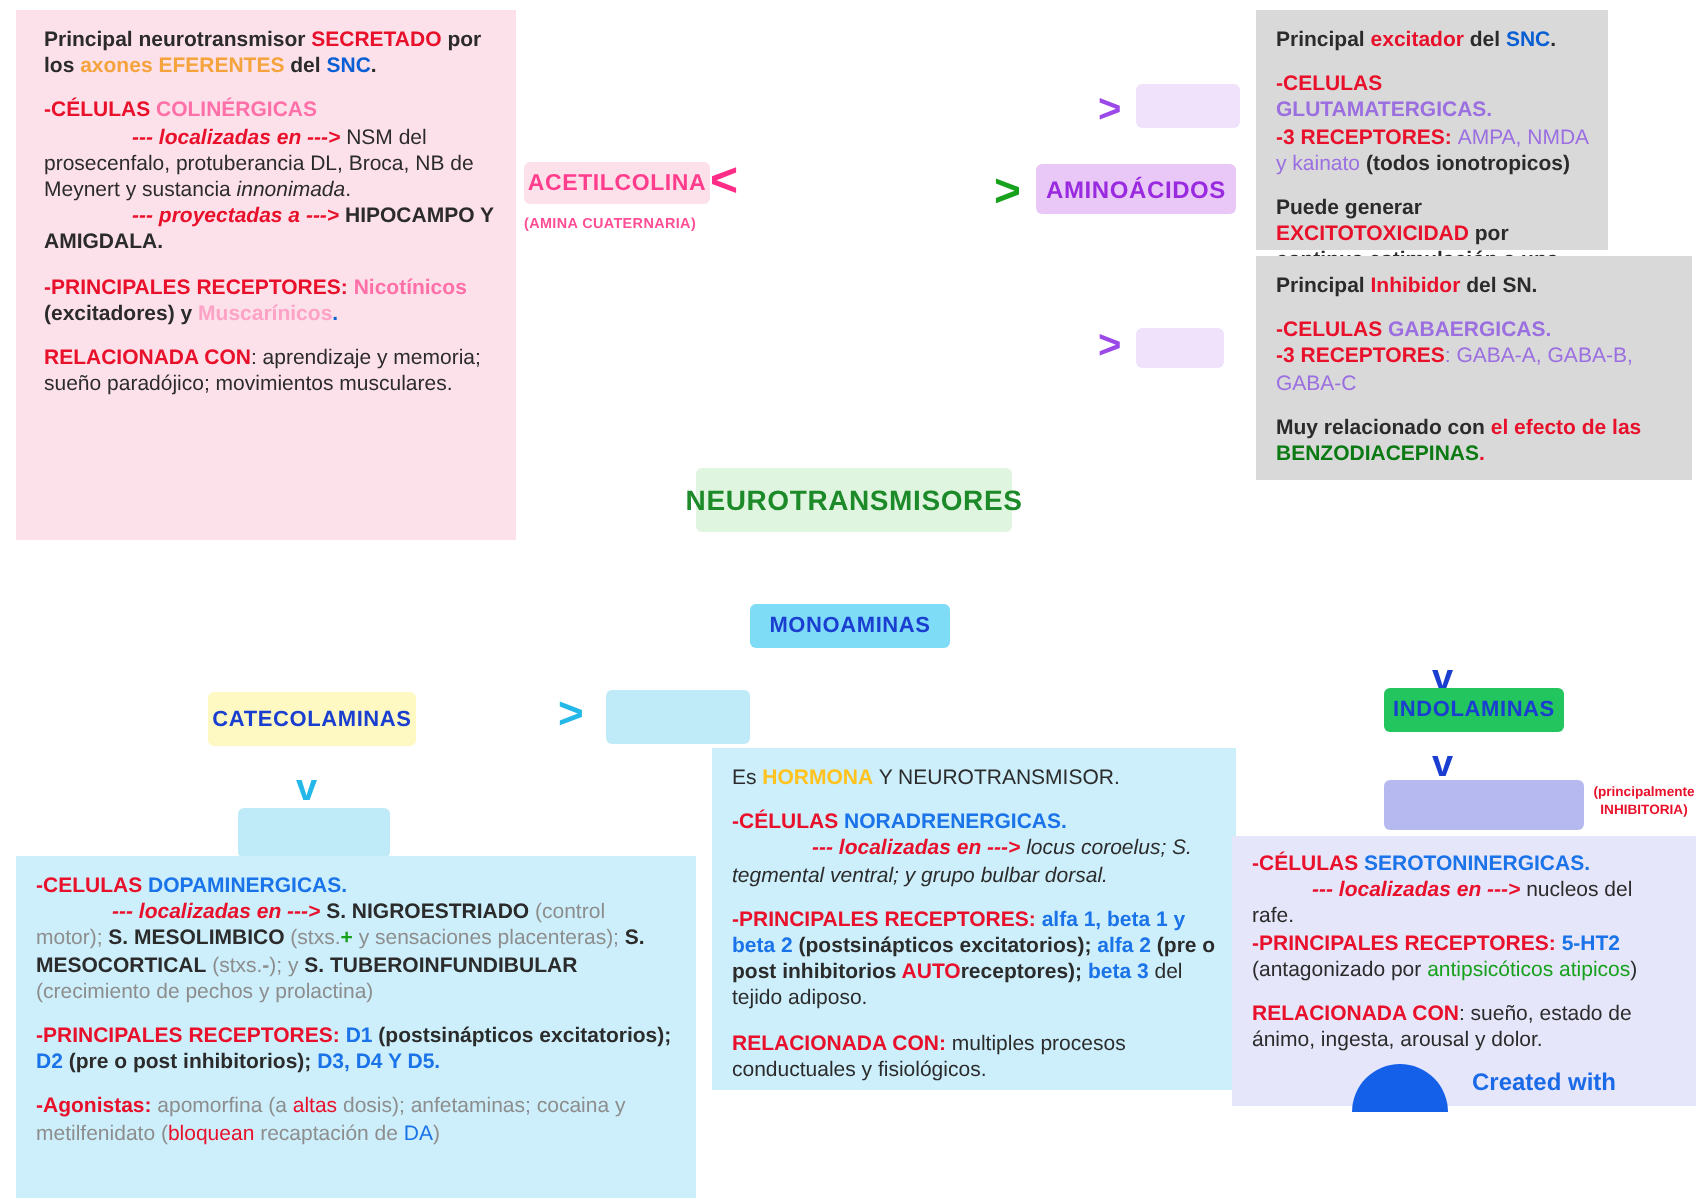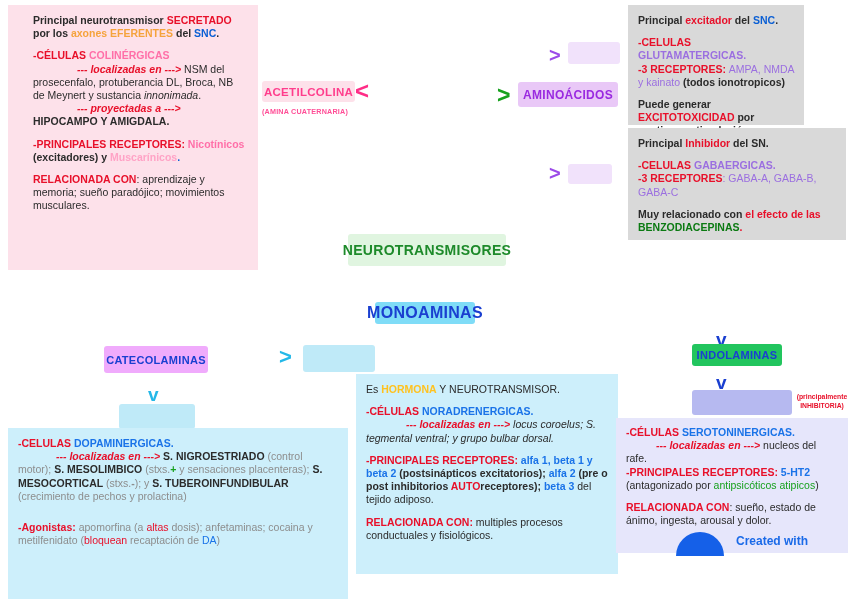--- a/index.html
+++ b/index.html
@@ -42,39 +42,39 @@
   .panel-cyan{background:#cdeffb;}
   .panel-lavender{background:#e6e6fb;}
 
   .chip{
     display:flex;align-items:center;justify-content:center;
     text-align:center;font-weight:bold;letter-spacing:.3px;
   }
   .chip-acetil{background:#fde1ea;color:#ff3d8c;font-size:11.5px;}
   .chip-amino{background:#e9c8f7;color:#9a2ae0;font-size:12px;}
   .chip-neuro{background:#e0f5e0;color:#1d8a2a;font-size:14px;}
-  .chip-mono{background:#7fdcf7;color:#1a3fd0;font-size:16px;}
-  .chip-cate{background:#f0abfc;color:#1a3fd0;font-size:11px;}
+  .chip-mono{background:#7fdcf7;color:#1a3fd0;font-size:11px;}
+  .chip-cate{background:#fef9c3;color:#1a3fd0;font-size:11px;}
   .chip-indo{background:#22c55e;color:#1a3fd0;font-size:11px;}
 
   .emptybox{border-radius:3px;}
   .eb-purple{background:#f1e2fb;}
   .eb-cyan{background:#bfeaf8;}
   .eb-indigo{background:#b6b9f0;}
 
   .arrow{font-weight:bold;line-height:1;}
   .sub-label{font-size:7.2px;font-weight:bold;letter-spacing:.2px;}
 
   .watermark{color:#1a6ae8;font-weight:bold;font-size:12px;}
   .wm-shape{background:#1560e8;border-radius:50% 50% 0 0 / 100% 100% 0 0;}
 </style>
 </head>
 <body>
 
-<div class="abs box panel-pink tb" style="left:8px;top:5px;width:250px;height:265px;padding:9px 11px 0 25px;">
+<div class="abs box panel-pink tb" style="left:8px;top:5px;width:250px;height:265px;padding:9px 11px 0 14px;">
 
   <p>
     <b class="c-black">Principal neurotransmisor </b><b class="c-red">SECRETADO</b><b class="c-black"> por los </b><b class="c-orange">axones EFERENTES</b><b class="c-black"> del </b><b class="c-blue">SNC</b><b class="c-black">.</b>
   </p>
   <span class="sp"></span>
 
   <p>
     <b class="c-red">-CÉLULAS </b><b class="c-pink">COLINÉRGICAS</b><br>
     <span style="display:inline-block;width:44px;"></span><b><i class="c-red">--- localizadas en ---&gt;</i></b><span class="c-black"> NSM del prosecenfalo, protuberancia DL,  Broca, NB de Meynert y sustancia </span><i class="c-black">innonimada</i><span class="c-black">.</span><br>
     <span style="display:inline-block;width:44px;"></span><b><i class="c-red">--- proyectadas a ---&gt;</i></b><b class="c-black"> HIPOCAMPO Y AMIGDALA.</b>
@@ -174,27 +174,30 @@
   <span>&gt;</span>
 </div>
 <div class="abs emptybox eb-cyan" style="left:303px;top:345px;width:72px;height:27px;"></div>
 
 <div class="abs box panel-cyan tb" style="left:8px;top:428px;width:340px;height:171px;padding:9px 10px 0 10px;">
   <p>
     <b class="c-red">-CELULAS </b><b class="c-brightblue">DOPAMINERGICAS.</b><br>
     <span style="display:inline-block;width:38px;"></span><b><i class="c-red">--- localizadas en ---&gt;</i></b><b class="c-black"> S. NIGROESTRIADO</b><span class="c-grey"> (control motor); </span><b class="c-black">S. MESOLIMBICO</b><span class="c-grey"> (stxs.</span><b class="c-green">+</b><span class="c-grey"> y sensaciones placenteras); </span><b class="c-black">S. MESOCORTICAL</b><span class="c-grey"> (stxs.</span><b class="c-grey">-</b><span class="c-grey">); y </span><b class="c-black">S. TUBEROINFUNDIBULAR</b><span class="c-grey"> (crecimiento de pechos y prolactina)</span>
   </p>
   <span class="sp"></span>
+  <p>
+    <b class="c-red">-PRINCIPALES RECEPTORES: </b><b class="c-brightblue">D1</b><b class="c-black"> (postsinápticos excitatorios); </b><b class="c-brightblue">D2</b><b class="c-black"> (pre o post inhibitorios); </b><b class="c-brightblue">D3, D4 Y D5.</b>
+  </p>
   <span class="sp"></span>
   <p>
     <b class="c-red">-Agonistas:</b><span class="c-grey"> apomorfina (a </span><span class="c-red">altas</span><span class="c-grey"> dosis); anfetaminas; cocaina y metilfenidato (</span><span class="c-red">bloquean</span><span class="c-grey"> recaptación de </span><span class="c-brightblue">DA</span><span class="c-grey">)</span>
   </p>
 </div>
 
-<div class="abs box panel-cyan tb" style="left:356px;top:374px;width:262px;height:200px;padding:9px 10px 0 10px;">
+<div class="abs box panel-cyan tb" style="left:356px;top:374px;width:262px;height:171px;padding:9px 10px 0 10px;">
   <p>
     <span class="c-black">Es </span><b class="c-yellow">HORMONA</b><span class="c-black"> Y NEUROTRANSMISOR.</span>
   </p>
   <span class="sp"></span>
   <p>
     <b class="c-red">-CÉLULAS </b><b class="c-brightblue">NORADRENERGICAS.</b><br>
     <span style="display:inline-block;width:40px;"></span><b><i class="c-red">--- localizadas en ---&gt;</i></b><i class="c-black"> locus coroelus; S. tegmental ventral; y grupo bulbar dorsal.</i>
   </p>
   <span class="sp"></span>
   <p>

